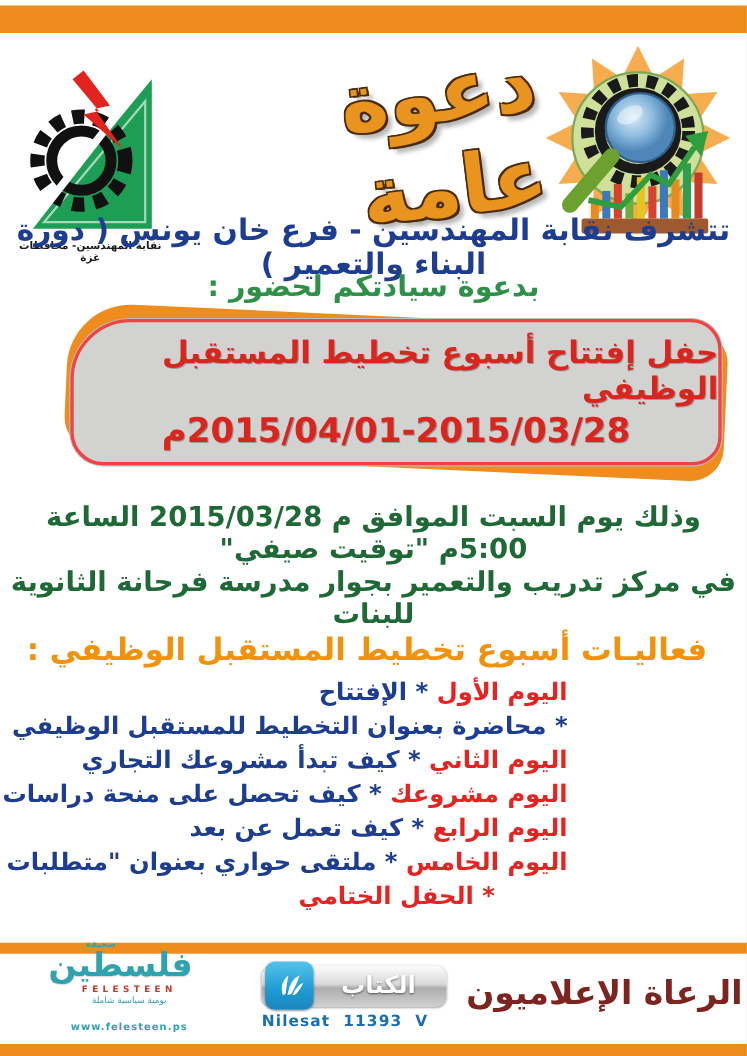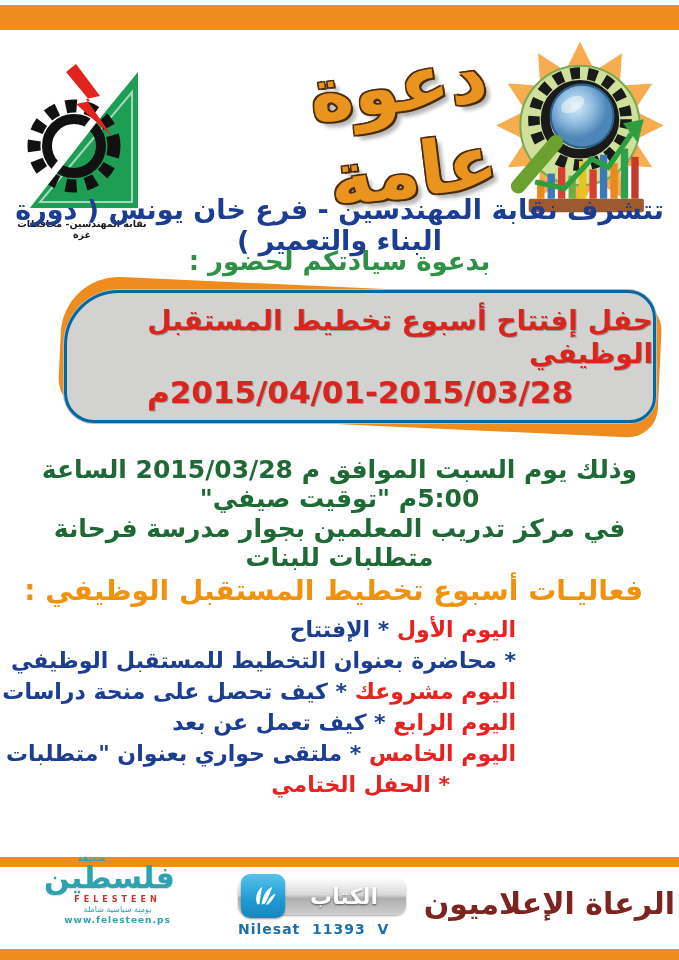--- a/index.html
+++ b/index.html
@@ -24,21 +24,21 @@
   
   .intro1{position:absolute;top:194px;left:0;right:0;text-align:center;direction:rtl;
           color:#1C3D91;font-size:27px;font-weight:bold;}
   .intro2{position:absolute;top:246px;left:0;right:0;text-align:center;direction:rtl;
           color:#2E9147;font-size:26px;font-weight:bold;}
 
   
   .banner-wrap{position:absolute;left:64px;top:290px;width:592px;height:133px;}
   .banner-swoosh{position:absolute;left:-4px;top:-2px;right:-4px;bottom:-2px;background:#EF8C1E;
       border-radius:58px 30px 30px 34px;transform:rotate(2.6deg);}
-  .banner-box{position:absolute;inset:0;background:#D2D2D0;border:3px solid #0369a1;
+  .banner-box{position:absolute;inset:0;background:#D2D2D0;border:3px solid #ef4444;
       border-radius:55px 28px 26px 30px;box-shadow:0 0 0 1px #bcbcbc;
       display:flex;flex-direction:column;justify-content:center;align-items:center;}
   .banner-title{color:#DA251E;font-size:28px;font-weight:bold;direction:rtl;
       text-shadow:1px 1px 0 #9a9a9a;}
   .banner-dates{color:#DA251E;font-size:31px;font-weight:bold;direction:rtl;margin-top:4px;
       text-shadow:1px 1px 0 #9a9a9a;}
 
   
   .detail1{position:absolute;top:455px;left:0;right:0;text-align:center;direction:rtl;
            color:#1F6937;font-size:25px;font-weight:bold;}
@@ -70,21 +70,21 @@
       box-shadow:0 1px 2px rgba(0,0,0,.4);display:flex;align-items:center;justify-content:center;}
   .nilesat{margin-top:6px;color:#1C6FAE;font-size:14px;font-weight:bold;
       letter-spacing:1px;white-space:pre;}
 
   .felesteen{position:absolute;left:60px;top:854px;width:115px;text-align:center;direction:rtl;}
   .fel-tag{font-size:8px;color:#2EA2AE;font-weight:bold;text-align:left;padding-left:18px;}
   .fel-name{font-size:30px;line-height:30px;font-weight:bold;color:#2EA2AE;
       text-shadow:0 1px 1px rgba(0,0,0,.15);}
   .fel-latin{direction:ltr;font-size:8px;color:#C0392B;font-weight:bold;letter-spacing:4px;margin-top:2px;}
   .fel-tagline{font-size:8px;color:#2EA2AE;margin-top:1px;}
-  .fel-url{direction:ltr;font-size:9px;color:#2EA2AE;font-weight:bold;letter-spacing:1px;margin-top:1px;}
+  .fel-url{direction:ltr;font-size:9px;color:#2EA2AE;font-weight:bold;letter-spacing:1px;margin-top:15px;}
 </style>
 </head>
 <body>
 
 <div class="page">
 
   <div class="bar topbar"></div>
 
   <div class="eng-logo">
     <svg width="132" height="150" viewBox="0 0 120 150">
@@ -145,30 +145,34 @@
 
   <div class="banner-wrap">
     <div class="banner-swoosh"></div>
     <div class="banner-box">
       <div class="banner-title">حفل إفتتاح أسبوع تخطيط المستقبل الوظيفي</div>
       <div class="banner-dates">2015/04/01-2015/03/28م</div>
     </div>
   </div>
 
   <div class="detail1">وذلك يوم السبت الموافق م 2015/03/28 الساعة 5:00م "توقيت صيفي"</div>
-  <div class="detail2">في مركز تدريب المعلمين بجوار مدرسة فرحانة متطلبات للبنات</div>
+  <div class="detail2">في مركز تدريب والتعمير بجوار مدرسة فرحانة الثانوية للبنات</div>
 
   <div class="sched-heading">فعاليـات أسبوع تخطيط المستقبل الوظيفي :</div>
   <div class="sched-rows">
     <div class="sched-row">
       <span class="day">اليوم الأول</span>
       <span class="act">* الإفتتاح</span>
     </div>
     <div class="sched-row">
       <span class="act">* محاضرة بعنوان التخطيط للمستقبل الوظيفي</span>
+    </div>
+    <div class="sched-row">
+      <span class="day">اليوم الثاني</span>
+      <span class="act">* كيف تبدأ مشروعك التجاري</span>
     </div>
     <div class="sched-row">
       <span class="day">اليوم مشروعك</span>
       <span class="act">* كيف تحصل على منحة دراسات عليا</span>
     </div>
     <div class="sched-row">
       <span class="day">اليوم الرابع</span>
       <span class="act">* كيف تعمل عن بعد</span>
     </div>
     <div class="sched-row">

